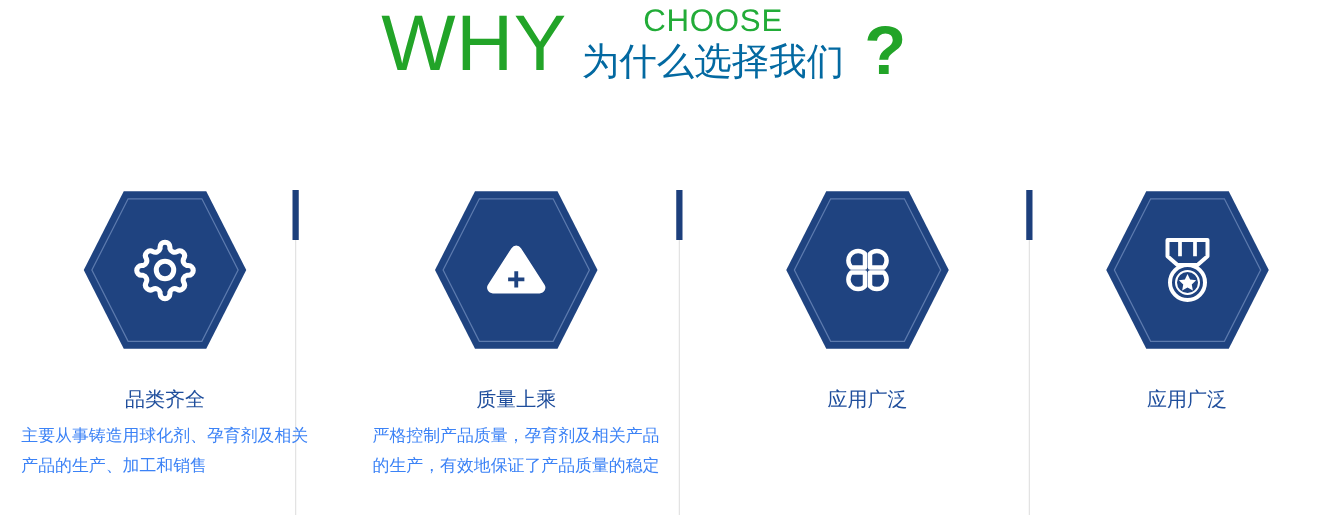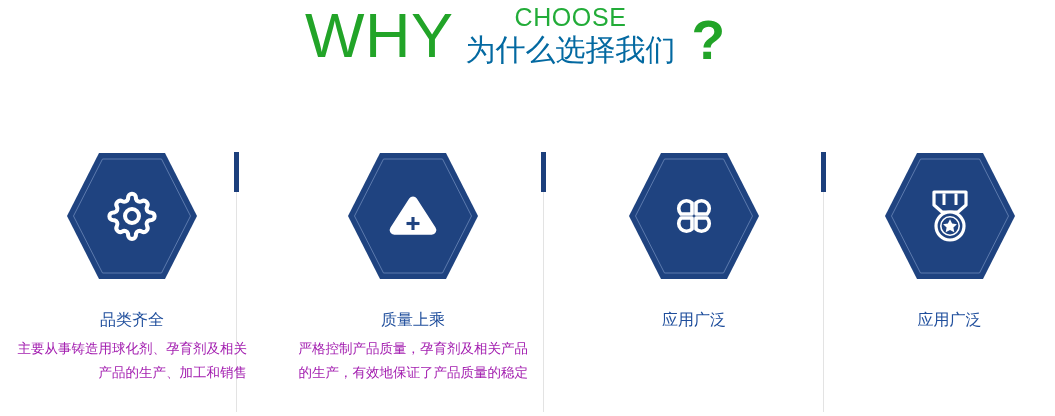--- a/index.html
+++ b/index.html
@@ -127,22 +127,22 @@
     line-height: 22px;
     color: #1F4E9C;
     margin-top: 28px;
     text-align: center;
     white-space: nowrap;
   }
   .col-desc {
     font-family: Liberation Serif, serif;
     font-size: 13.5px;
     line-height: 24px;
-    color: #a21caf;
-    text-align: right;
+    color: #3b82f6;
+    text-align: left;
     margin-top: 6px;
     width: 230px;
   }
   .col-3 .col-desc { width: 200px; }
 
   
   .divider {
     position: absolute;
     top: 12px;
     width: 5px;

